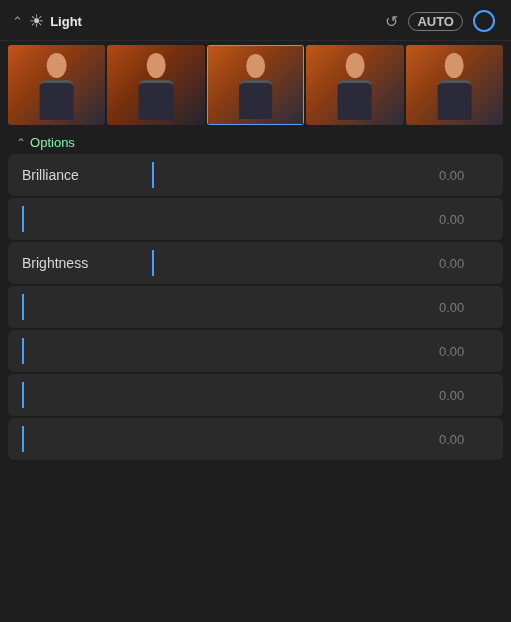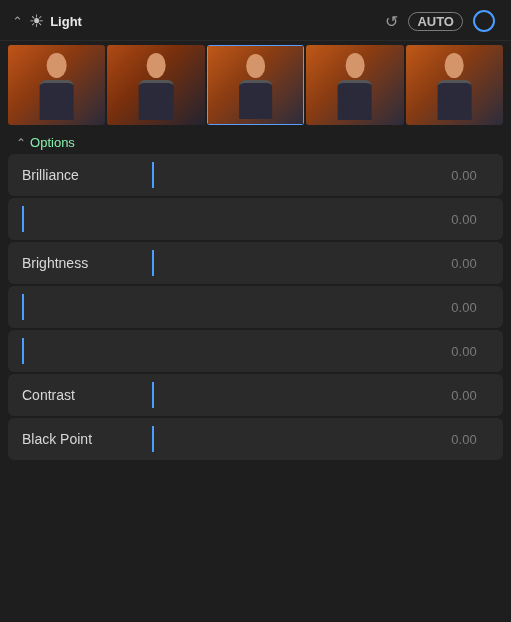--- a/index.html
+++ b/index.html
@@ -210,21 +210,21 @@
       left: 0;
       top: 50%;
       transform: translateY(-50%);
     }
 
     .slider-value {
       font-size: 13px;
       color: #7a7a7a;
       margin-left: auto;
       min-width: 50px;
-      text-align: center;
+      text-align: left;
       padding-right: 0;
     }
   </style>
 </head>
 <body>
 
 <div class="panel">
 
   <div class="header">
     <span class="chevron-icon">⌃</span>
@@ -316,29 +316,27 @@
     </div>
 
     <div class="slider-row">
       <div class="slider-track-area">
         <div class="slider-line"></div>
       </div>
       <span class="slider-value">0.00</span>
     </div>
 
     <div class="slider-row">
-      <span class="slider-label">Contrast</span>
-      <div class="slider-track-area">
-        <div class="slider-line"></div>
-      </div>
-      <span class="slider-value">0.00</span>
-    </div>
-
-    <div class="slider-row">
-      <span class="slider-label">Black Point</span>
+      <div class="slider-track-area">
+        <div class="slider-line"></div>
+      </div>
+      <span class="slider-value">0.00</span>
+    </div>
+
+    <div class="slider-row">
       <div class="slider-track-area">
         <div class="slider-line"></div>
       </div>
       <span class="slider-value">0.00</span>
     </div>
 
   </div>
 
 </div>
 

